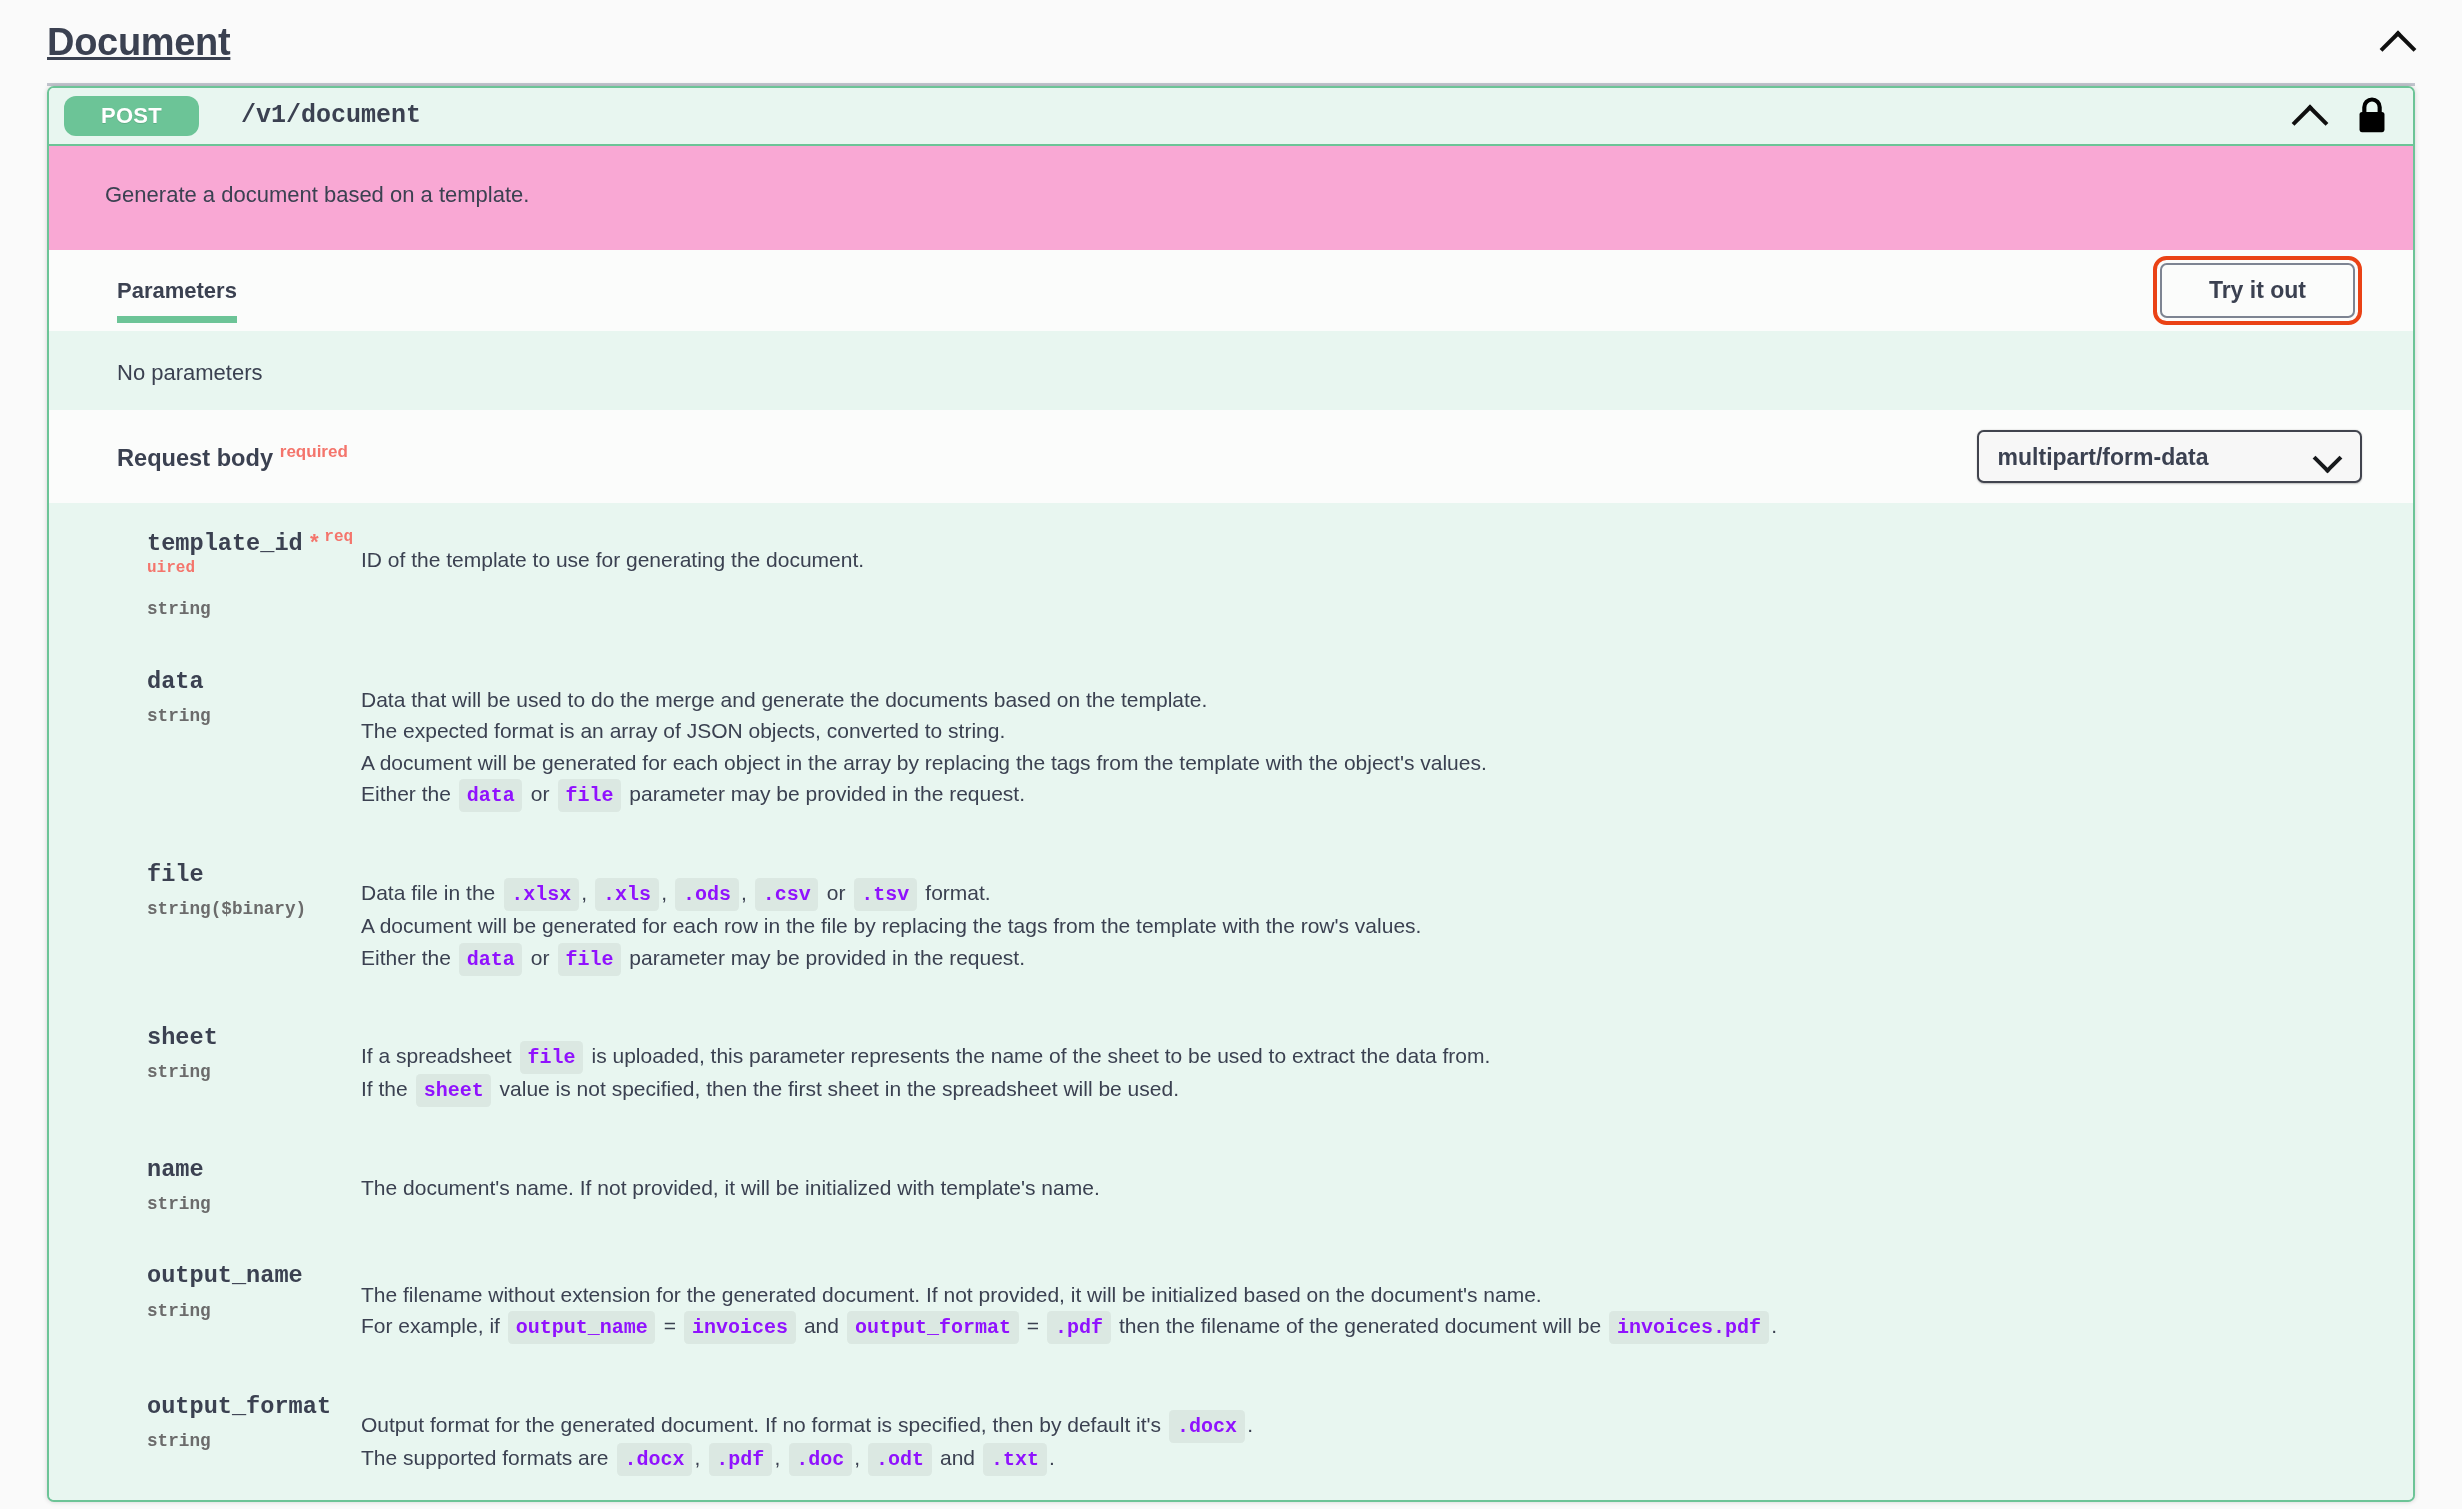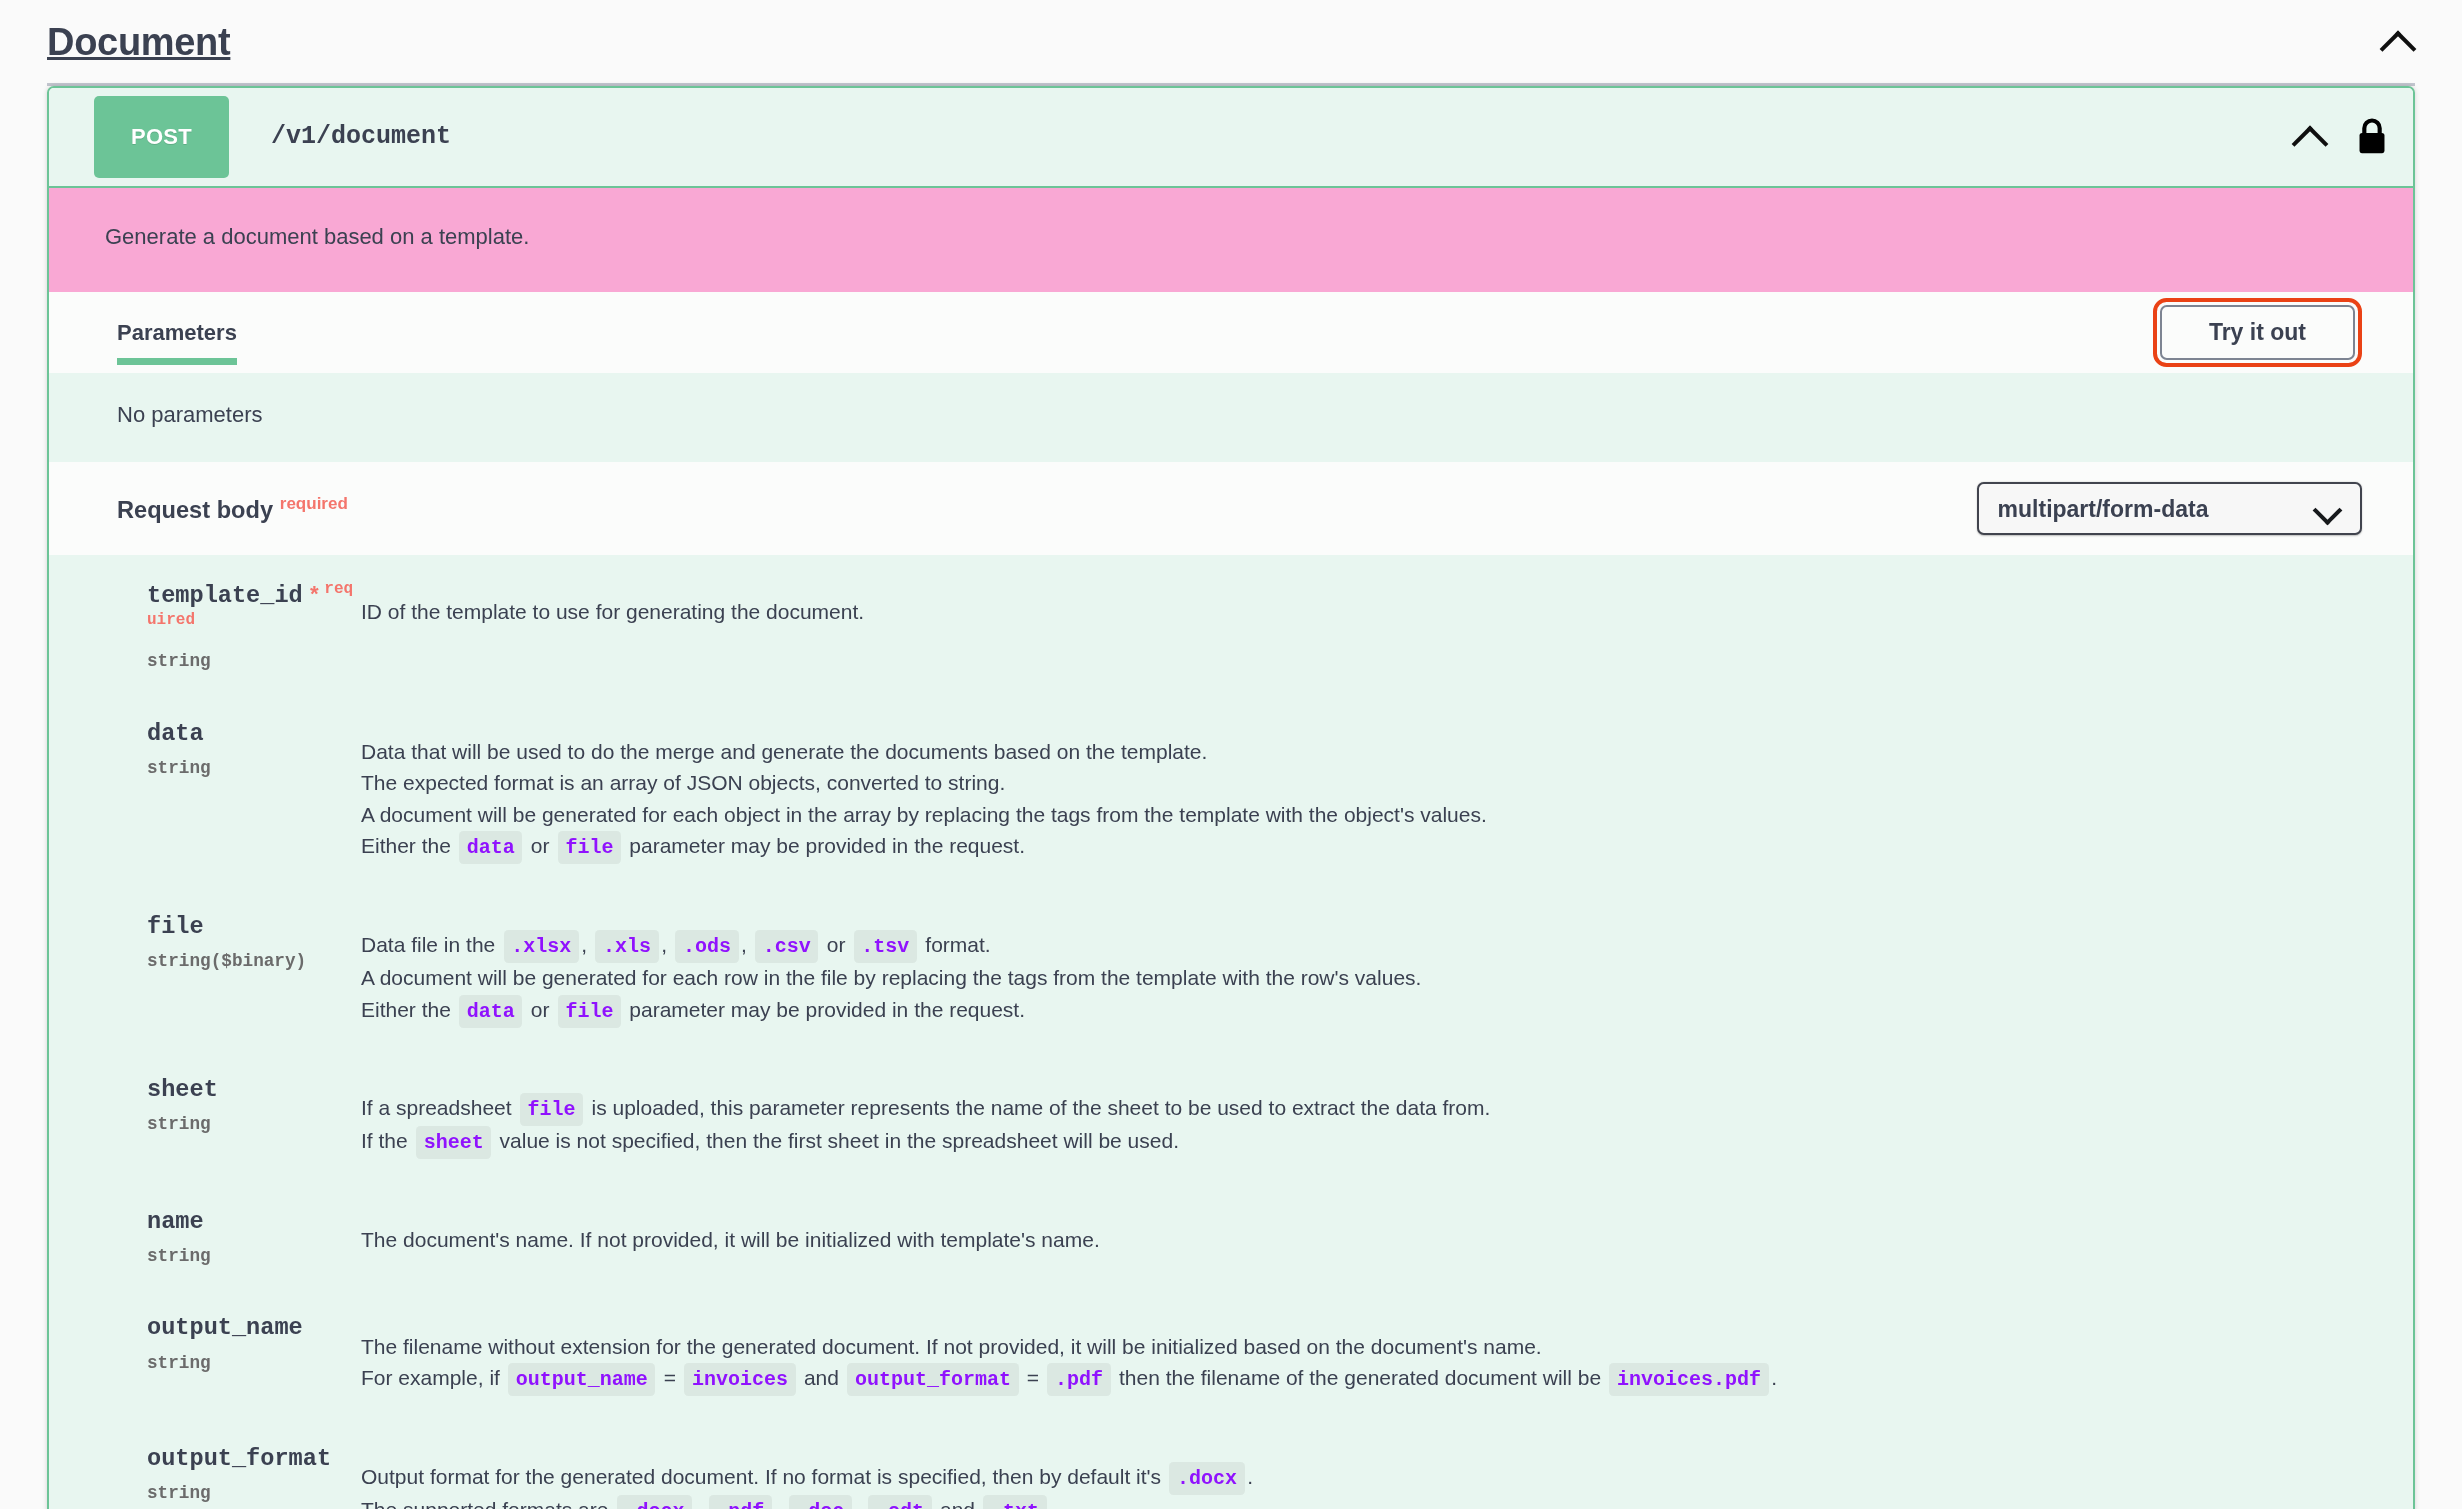--- a/index.html
+++ b/index.html
@@ -71,25 +71,24 @@
     background: #e8f6f0;
     cursor: pointer;
   }
   .http-method {
     background: #6cc497;
     color: #ffffff;
     font-size: 22px;
     font-weight: bold;
     letter-spacing: 0.3px;
     text-align: center;
-    border-radius: 5px;
+    border-radius: 12px;
     min-width: 135px;
-    padding: 28px 0;
+    padding: 7px 0;
     text-shadow: 0 0.8px 0 rgba(0,0,0,0.12);
-    margin-left: 30px;
   }
   .op-path {
     font-family: "Liberation Mono", monospace;
     font-size: 25px;
     font-weight: bold;
     color: #3b4151;
     margin-left: 42px;
     flex: 1;
   }
   .summary-controls {
@@ -149,21 +148,21 @@
     color: #3b4151;
     font-family: "Liberation Sans", sans-serif;
     font-size: 23px;
     font-weight: bold;
     padding: 11.8px 47px;
     cursor: pointer;
   }
 
   .no-params {
     background: #e8f6f0;
-    padding: 29px 68px 34px 68px;
+    padding: 29px 68px 24px 68px;
     font-size: 22px;
     color: #3b4151;
   }
 
   
   .reqbody-bar {
     display: flex;
     align-items: center;
     justify-content: space-between;
     background: #fbfcfb;

